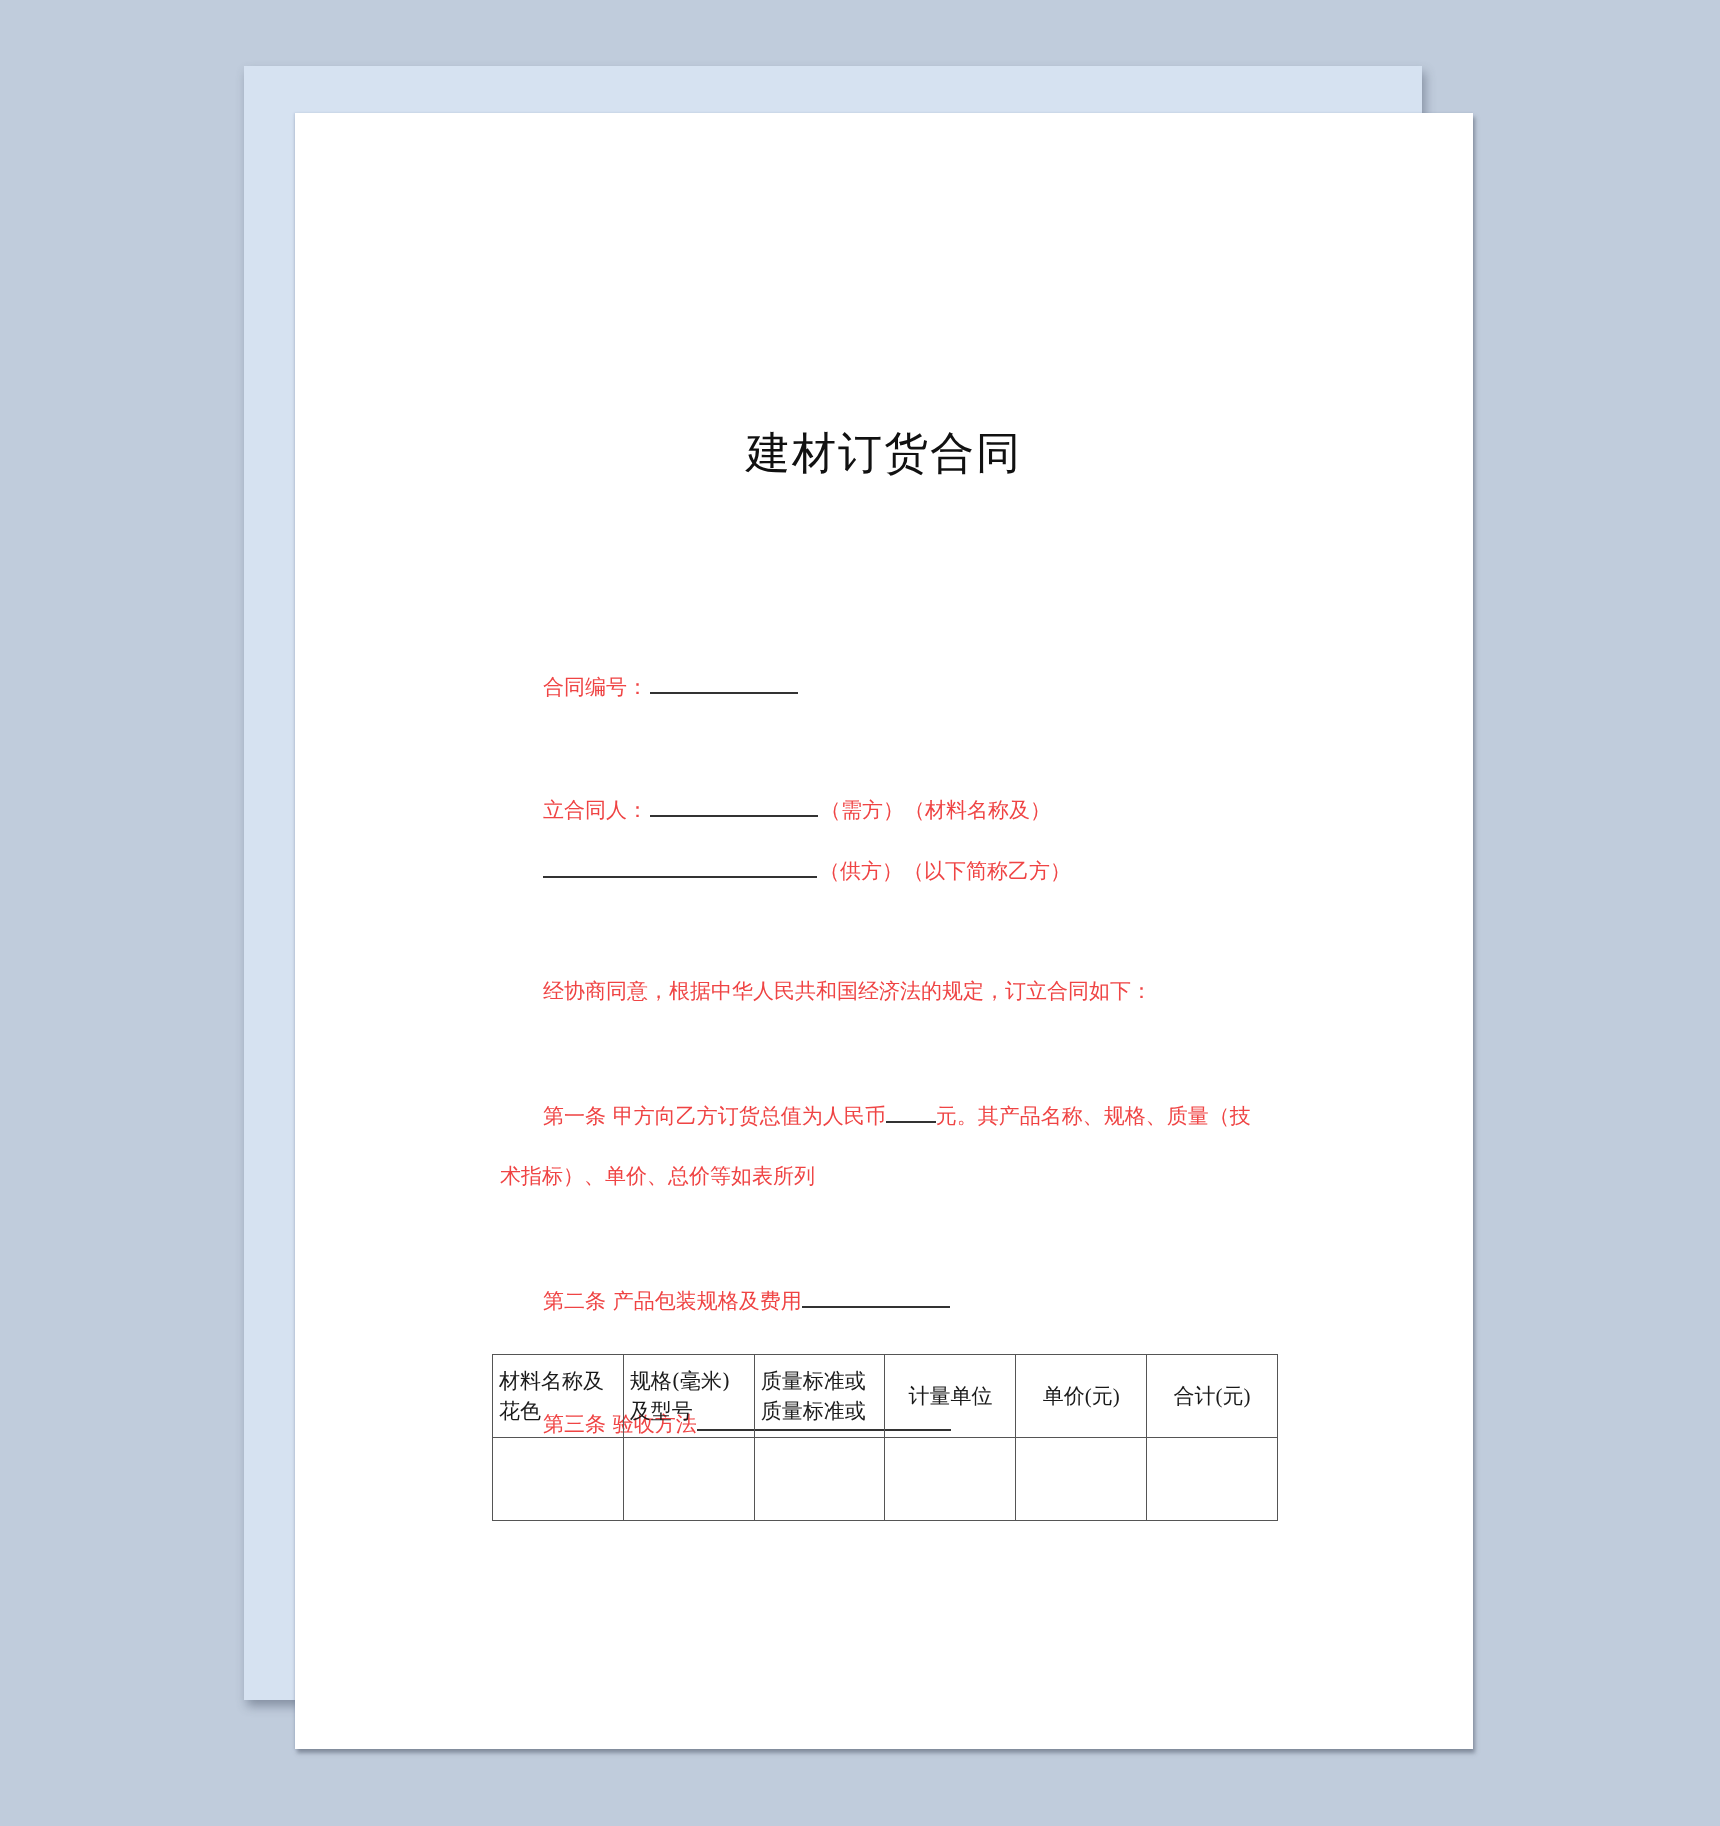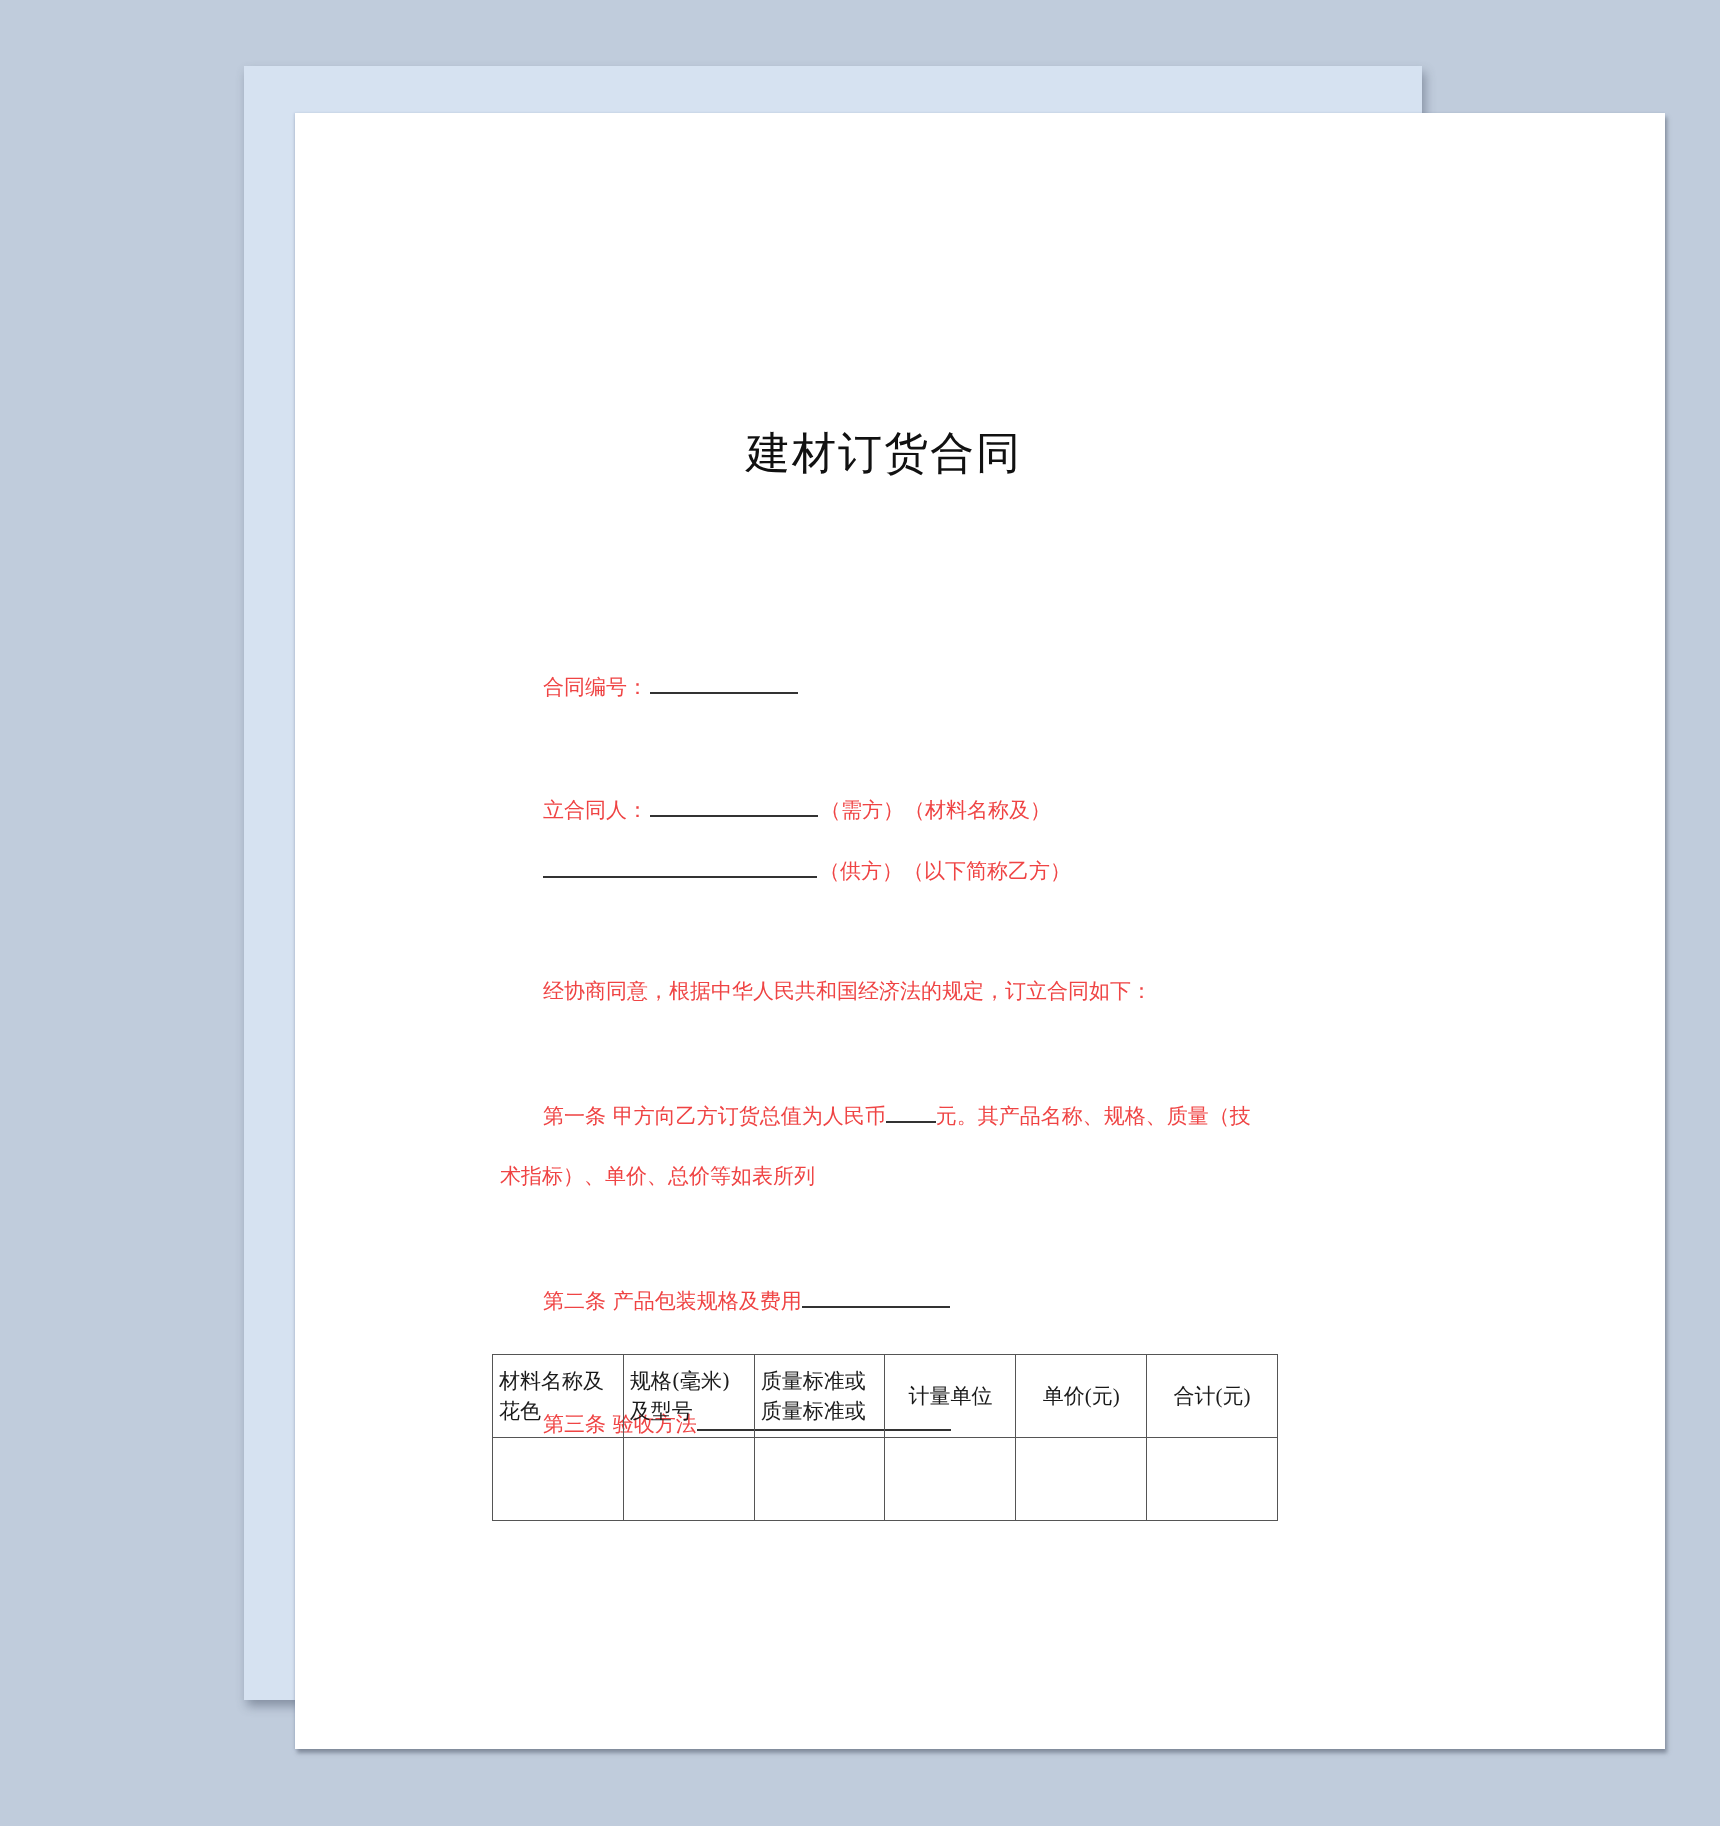--- a/index.html
+++ b/index.html
@@ -11,21 +11,21 @@
     color: #1a1a1a;
   }
   .page-back {
     position: absolute; left: 244px; top: 66px;
     width: 1178px; height: 1634px;
     background: #d6e2f1;
     box-shadow: 3px 6px 10px rgba(60,72,90,0.45);
   }
   .page-front {
     position: absolute; left: 295px; top: 113px;
-    width: 1370px; height: 1636px;
+    width: 1178px; height: 1636px;
     background: #ffffff;
     box-shadow: 2px 4px 4px rgba(80,90,105,0.55), -1px 0 2px rgba(120,140,170,0.25);
   }
   .doc-title {
     position: absolute; left: 0; top: 310px; width: 1178px;
     text-align: center;
     font-size: 44px; letter-spacing: 2px; line-height: 60px;
     color: #111;
   }
   .line {

